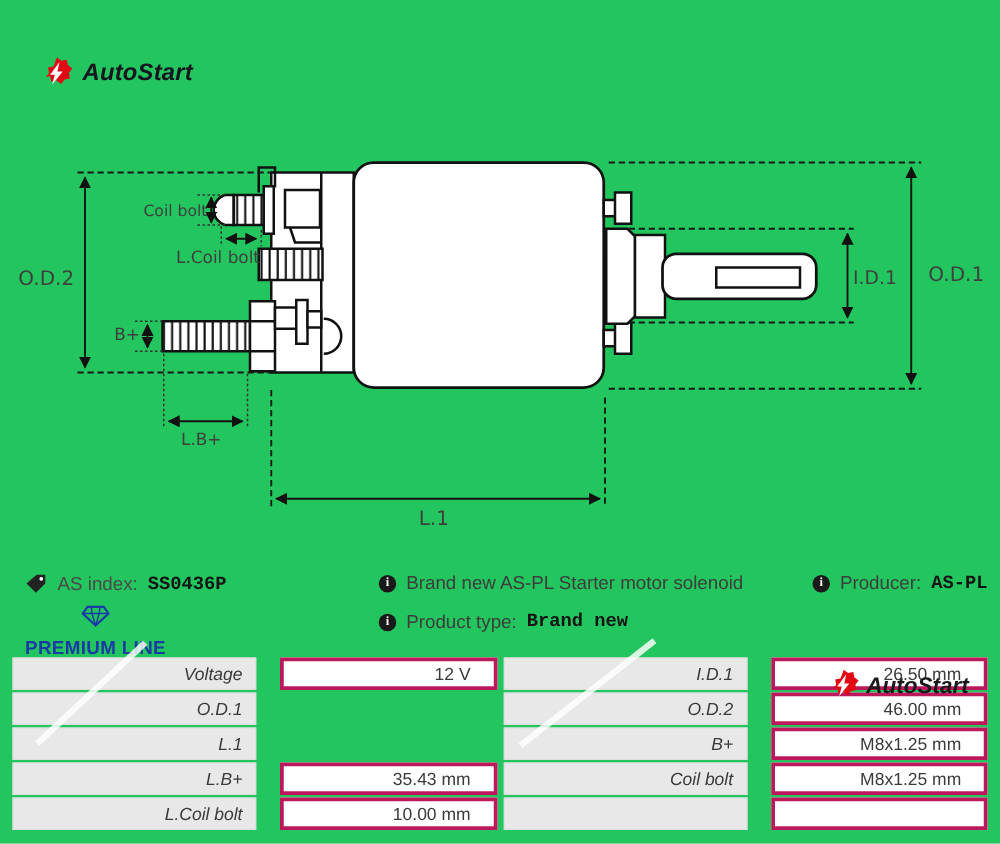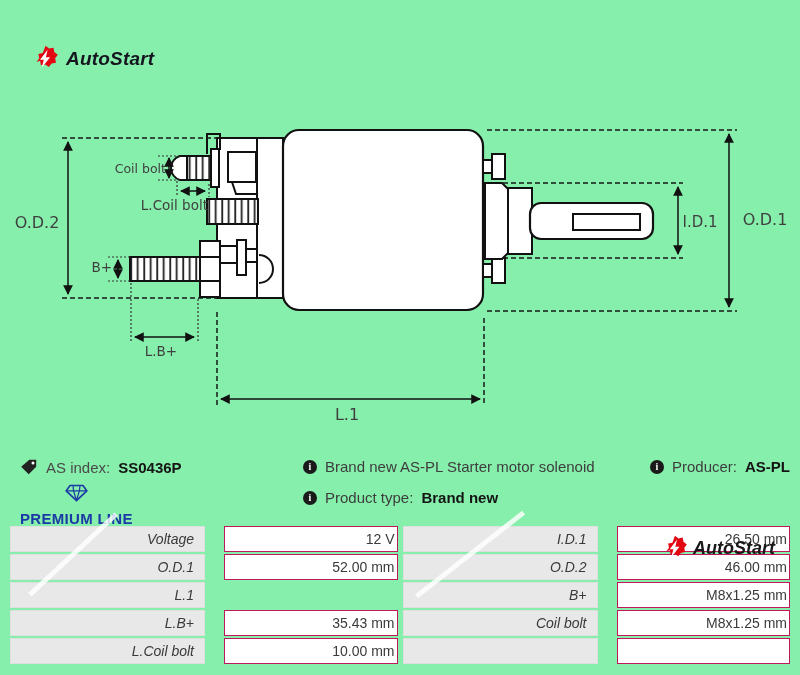--- a/index.html
+++ b/index.html
@@ -1,45 +1,45 @@
 <!DOCTYPE html>
 <html><head>
 <meta charset="utf-8">
 <style>
   html,body{margin:0;padding:0;background:#fff;}
-  .page{position:relative;width:800px;height:675px;background:#86efac;overflow:hidden;
+  .page{position:relative;width:800px;height:675px;background:#22c55e;overflow:hidden;
         font-family:"Liberation Sans",sans-serif;}
 
   
   .brand-header{position:absolute;left:32px;top:44px;display:flex;align-items:center;gap:7px;}
   .brand-text{font-size:19px;font-weight:700;font-style:italic;color:#15151f;letter-spacing:.2px;}
 
   
   .diagram{position:absolute;left:0;top:110px;width:800px;height:330px;}
   .diagram text{font-family:"DejaVu Sans",sans-serif;fill:#3f3f3f;}
 
   
   .info-item{position:absolute;display:flex;align-items:center;gap:8px;font-size:15px;color:#3d3d3d;white-space:nowrap;}
-  .info-item b{color:#141414;}
+  .info-item b{color:#141414;font-family:Liberation Mono, monospace;}
   .info-icon{display:inline-flex;align-items:center;justify-content:center;width:14px;height:14px;
              border-radius:50%;background:#1a1a1a;color:#fff;font-size:10px;font-weight:700;
              font-family:"Liberation Serif",serif;flex:0 0 14px;}
   .premium{color:#1b3aa5;font-weight:700;letter-spacing:.3px;}
   .asdex-label{color:#4a4a4a;}
   .producer-item{right:10px;}
   .aspl-logo{position:absolute;right:10px;top:481px;}
 
   
   .spec-wrap{position:absolute;left:10px;top:526px;width:780px;display:flex;gap:5px;}
   .spec-col{width:388px;}
   .spec-row{display:flex;height:26px;margin-bottom:2px;}
   .spec-label{flex:0 0 173px;background:#e8e8e8;border:1px solid #dfdfdf;display:flex;align-items:center;
               justify-content:flex-end;padding:0 10px;font-size:14px;color:#3a3a3a;font-style:italic;}
-  .spec-value{flex:1;background:#fff;border:1px solid #be185d;margin-left:19px;display:flex;align-items:center;
-              justify-content:flex-end;padding:0 2px;font-size:14px;color:#3a3a3a;}
+  .spec-value{flex:1;background:#fff;border:3px solid #be185d;margin-left:19px;display:flex;align-items:center;
+              justify-content:flex-end;padding:0 18px;font-size:14px;color:#3a3a3a;}
 
   
   .wm-stripe{position:absolute;background:rgba(255,255,255,.82);z-index:4;}
   .stripe1{left:14px;top:552px;width:118px;height:5px;transform:rotate(-43deg);}
   .stripe2{left:402px;top:552px;width:136px;height:5px;transform:rotate(-38deg);}
   .wm-logo{position:absolute;left:662px;top:534px;display:flex;align-items:center;gap:5px;z-index:5;}
   .wm-text{font-size:18px;font-weight:700;font-style:italic;color:#191919;}
 </style>
 </head>
 <body>
@@ -179,21 +179,20 @@
 
 
   <div class="spec-wrap">
     <div class="spec-col">
       <div class="spec-row">
         <div class="spec-label">Voltage</div>
         <div class="spec-value">12 V</div>
       </div>
       <div class="spec-row">
         <div class="spec-label">O.D.1</div>
-        <div class="spec-value">52.00 mm</div>
       </div>
       <div class="spec-row">
         <div class="spec-label">L.1</div>
       </div>
       <div class="spec-row">
         <div class="spec-label">L.B+</div>
         <div class="spec-value">35.43 mm</div>
       </div>
       <div class="spec-row">
         <div class="spec-label">L.Coil bolt</div>

